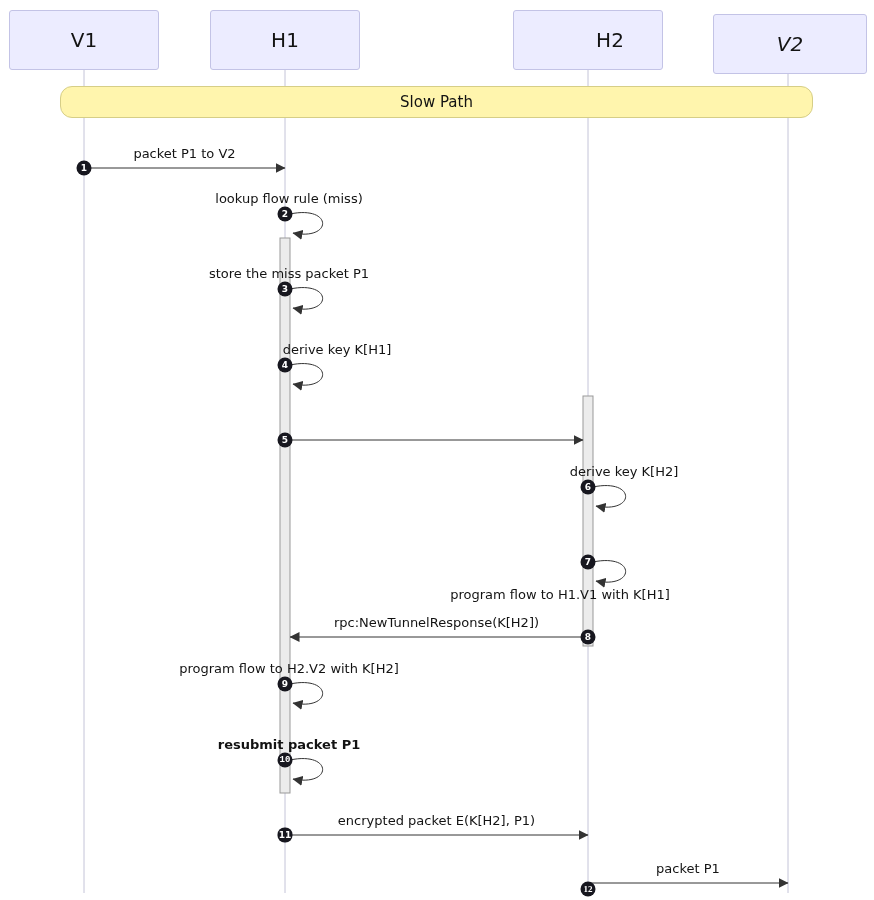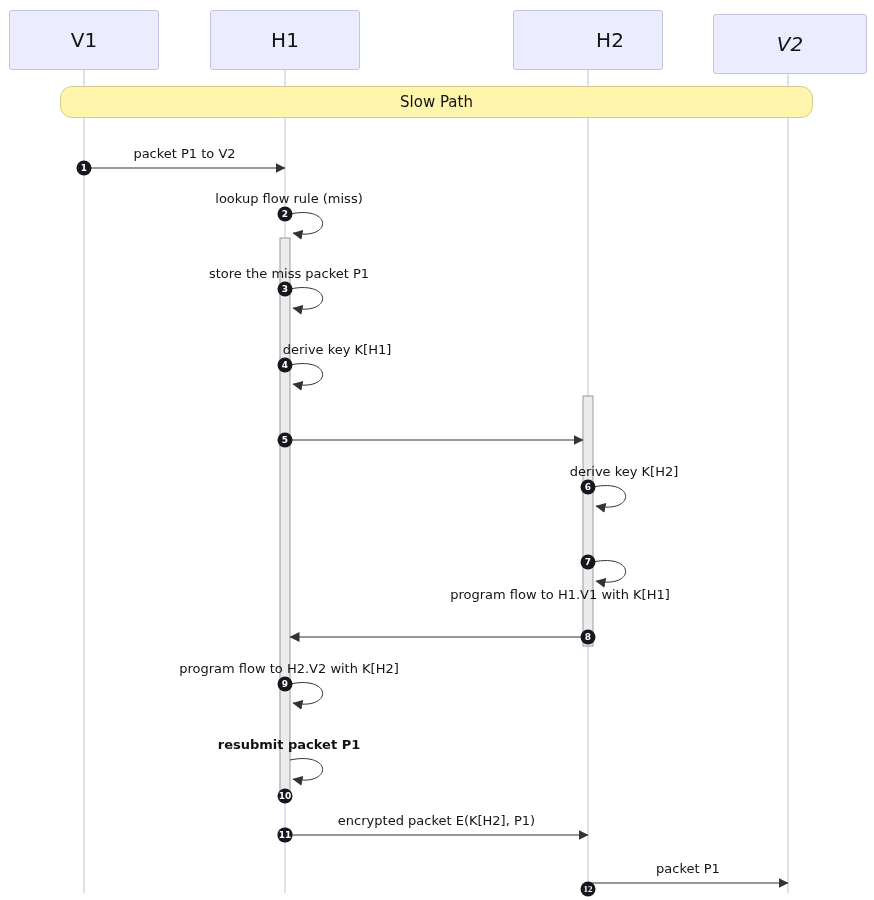--- a/index.html
+++ b/index.html
@@ -131,23 +131,24 @@
       <div class="step-marker" style="left: 285px; top: 214px;">2</div>
       <div class="msg-label" style="left: 289px; top: 281px;">store the miss packet P1</div>
       <div class="step-marker" style="left: 285px; top: 289px;">3</div>
       <div class="msg-label" style="left: 289px; top: 357px; margin-left: 48px;">derive key K[H1]</div>
       <div class="step-marker" style="left: 285px; top: 365px;">4</div>
       <div class="step-marker" style="left: 285px; top: 440px;">5</div>
       <div class="msg-label" style="left: 624px; top: 479px;">derive key K[H2]</div>
       <div class="step-marker" style="left: 588px; top: 487px;">6</div>
       <div class="msg-label" style="left: 560px; top: 554px; margin-top: 48px;">program flow to H1.V1 with K[H1]</div>
       <div class="step-marker" style="left: 588px; top: 562px;">7</div>
+      <div class="msg-label" style="left: 436.5px; top: 630px;">rpc:NewTunnelResponse(K[H2])</div>
       <div class="step-marker" style="left: 588px; top: 637px;">8</div>
       <div class="msg-label" style="left: 289px; top: 676px;">program flow to H2.V2 with K[H2]</div>
       <div class="step-marker" style="left: 285px; top: 684px;">9</div>
       <div class="msg-label" style="left: 289px; top: 752px; font-weight: bold;">resubmit packet P1</div>
-      <div class="step-marker" style="left: 285px; top: 796px;">10</div>
+      <div class="step-marker" style="left: 285px; top: 760px; font-family: Liberation Mono, monospace;">10</div>
       <div class="msg-label" style="left: 436.5px; top: 828px;">encrypted packet E(K[H2], P1)</div>
       <div class="step-marker" style="left: 285px; top: 835px; border-radius: 7px;">11</div>
       <div class="msg-label" style="left: 688px; top: 876px;">packet P1</div>
       <div class="step-marker" style="left: 588px; top: 889px; font-family: Liberation Serif, serif;">12</div>
     </div>
 </div>
 
 </body></html>

